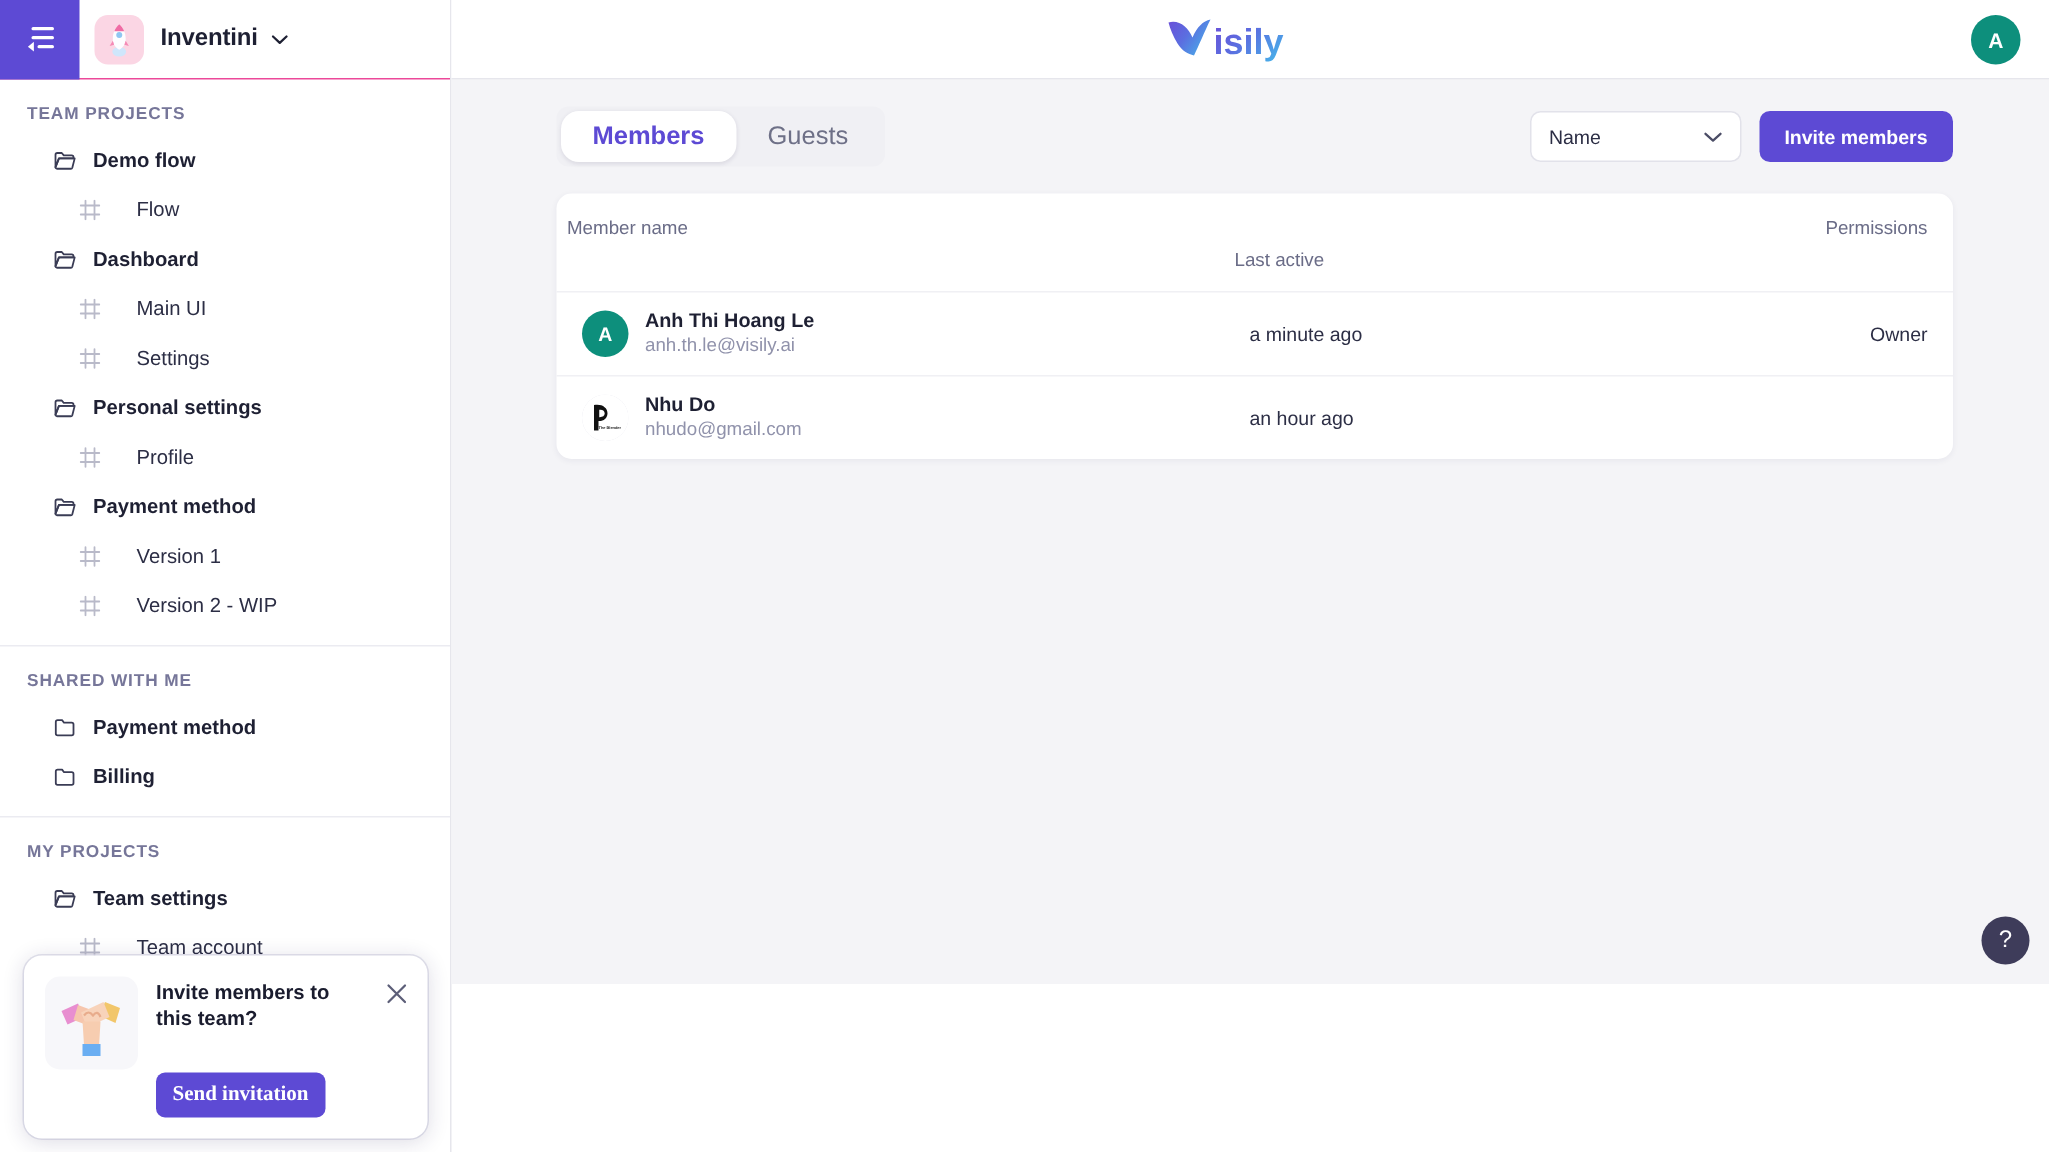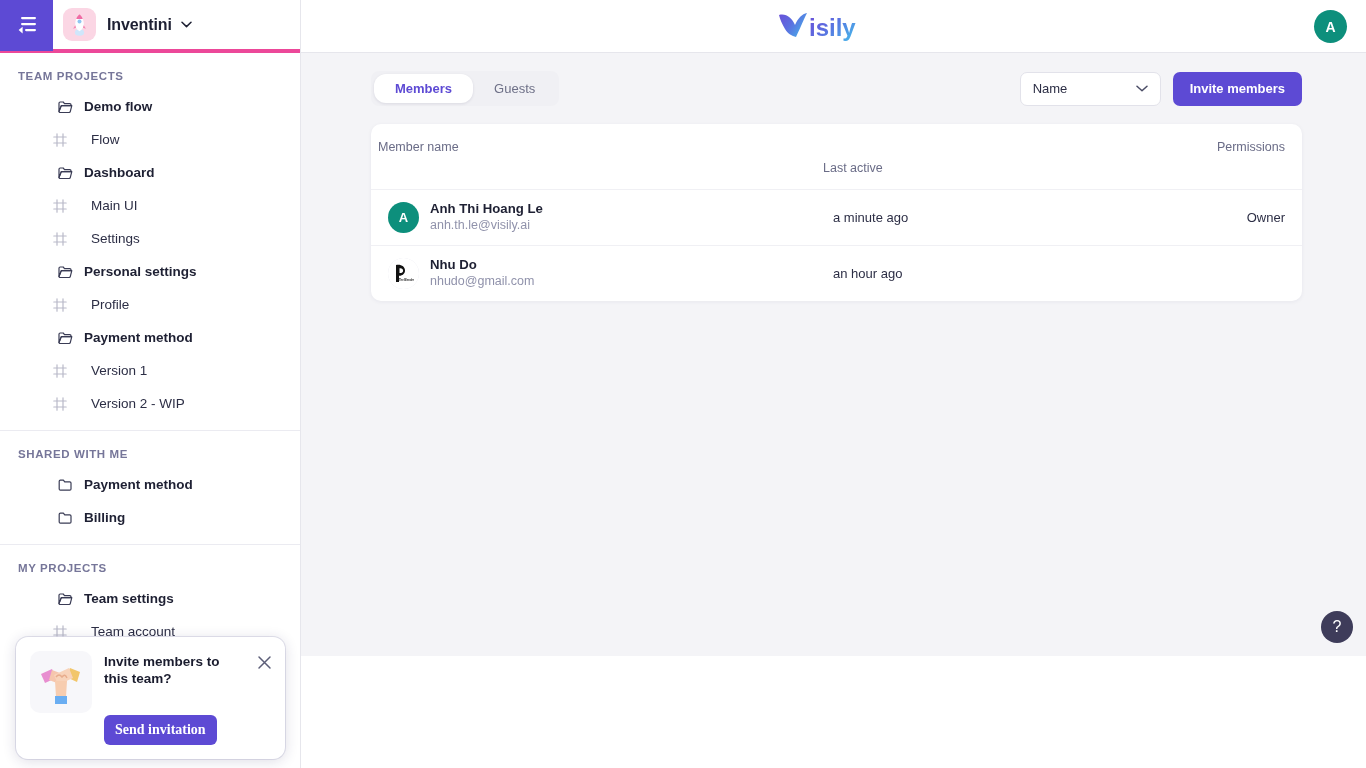--- a/index.html
+++ b/index.html
@@ -12,21 +12,21 @@
   .app { position: relative; width: 1366px; height: 768px; display: flex; }
 
   
   .sidebar {
     width: 301px; height: 768px; background: #ffffff;
     border-right: 1px solid #e6e6ec;
     position: relative; flex: 0 0 301px;
   }
   .sb-header {
     height: 53px; display: flex; align-items: center;
-    border-bottom: 4px solid #ec4899; background: #fff;
+    border-bottom: 1px solid #ec4899; background: #fff;
   }
   .collapse-btn {
     width: 53px; height: 53px; background: #5d4ad4;
     display: flex; align-items: center; justify-content: center;
     cursor: pointer; flex: 0 0 53px;
   }
   .collapse-btn svg { display: block; }
   .team-avatar {
     width: 33px; height: 33px; border-radius: 9px;
     background: #fbd6e4; margin-left: 10px;
@@ -38,21 +38,21 @@
     margin-left: 11px; letter-spacing: -0.1px;
   }
   .team-chev { margin-left: 9px; display: flex; align-items: center; cursor: pointer; }
 
   .sb-section-label {
     font-size: 11.5px; font-weight: 700; color: #767699;
     letter-spacing: 0.6px; padding: 17px 0 8px 18px; text-transform: uppercase;
   }
   .sb-item {
     display: flex; align-items: center; height: 33px;
-    padding-left: 58px; cursor: pointer; font-size: 13.5px;
+    padding-left: 36px; cursor: pointer; font-size: 13.5px;
   }
   .sb-item.child { padding-left: 53px; }
   .sb-item .ico { display: flex; align-items: center; width: 17px; flex: 0 0 17px; }
   .sb-item .lbl { margin-left: 9px; color: #262840; }
   .sb-item.group .lbl { font-weight: 700; color: #1e2033; }
   .sb-item.child .lbl { font-weight: 400; color: #2c2e45; margin-left: 21px; }
   .sb-divider { height: 1px; background: #ebebf1; margin: 10px 0 0 0; }
 
   
   .invite-card {
@@ -91,21 +91,21 @@
     background: #0d8f7c; color: #fff; font-size: 14px; font-weight: 600;
     display: flex; align-items: center; justify-content: center; cursor: pointer;
   }
 
   .content { padding: 18px 64px 0 70px; position: relative; }
   .toolbar { display: flex; align-items: center; justify-content: space-between; }
   .tabs {
     display: flex; background: #f0f0f4; border-radius: 8px; padding: 3px;
   }
   .tab {
-    padding: 7px 21px; border-radius: 12px; font-size: 13px;
+    padding: 7px 21px; border-radius: 12px; font-size: 17px;
     color: #6e7087; cursor: pointer; font-weight: 500;
   }
   .tab.active {
     background: #fff; color: #5d4ad4; font-weight: 700;
     box-shadow: 0 1px 3px rgba(30,20,70,0.10);
   }
   .toolbar-right { display: flex; align-items: flex-start; gap: 12px; }
   .select {
     width: 141px; height: 34px; background: #fff; border: 1px solid #e2e2ea;
     border-radius: 7px; display: flex; align-items: center;

